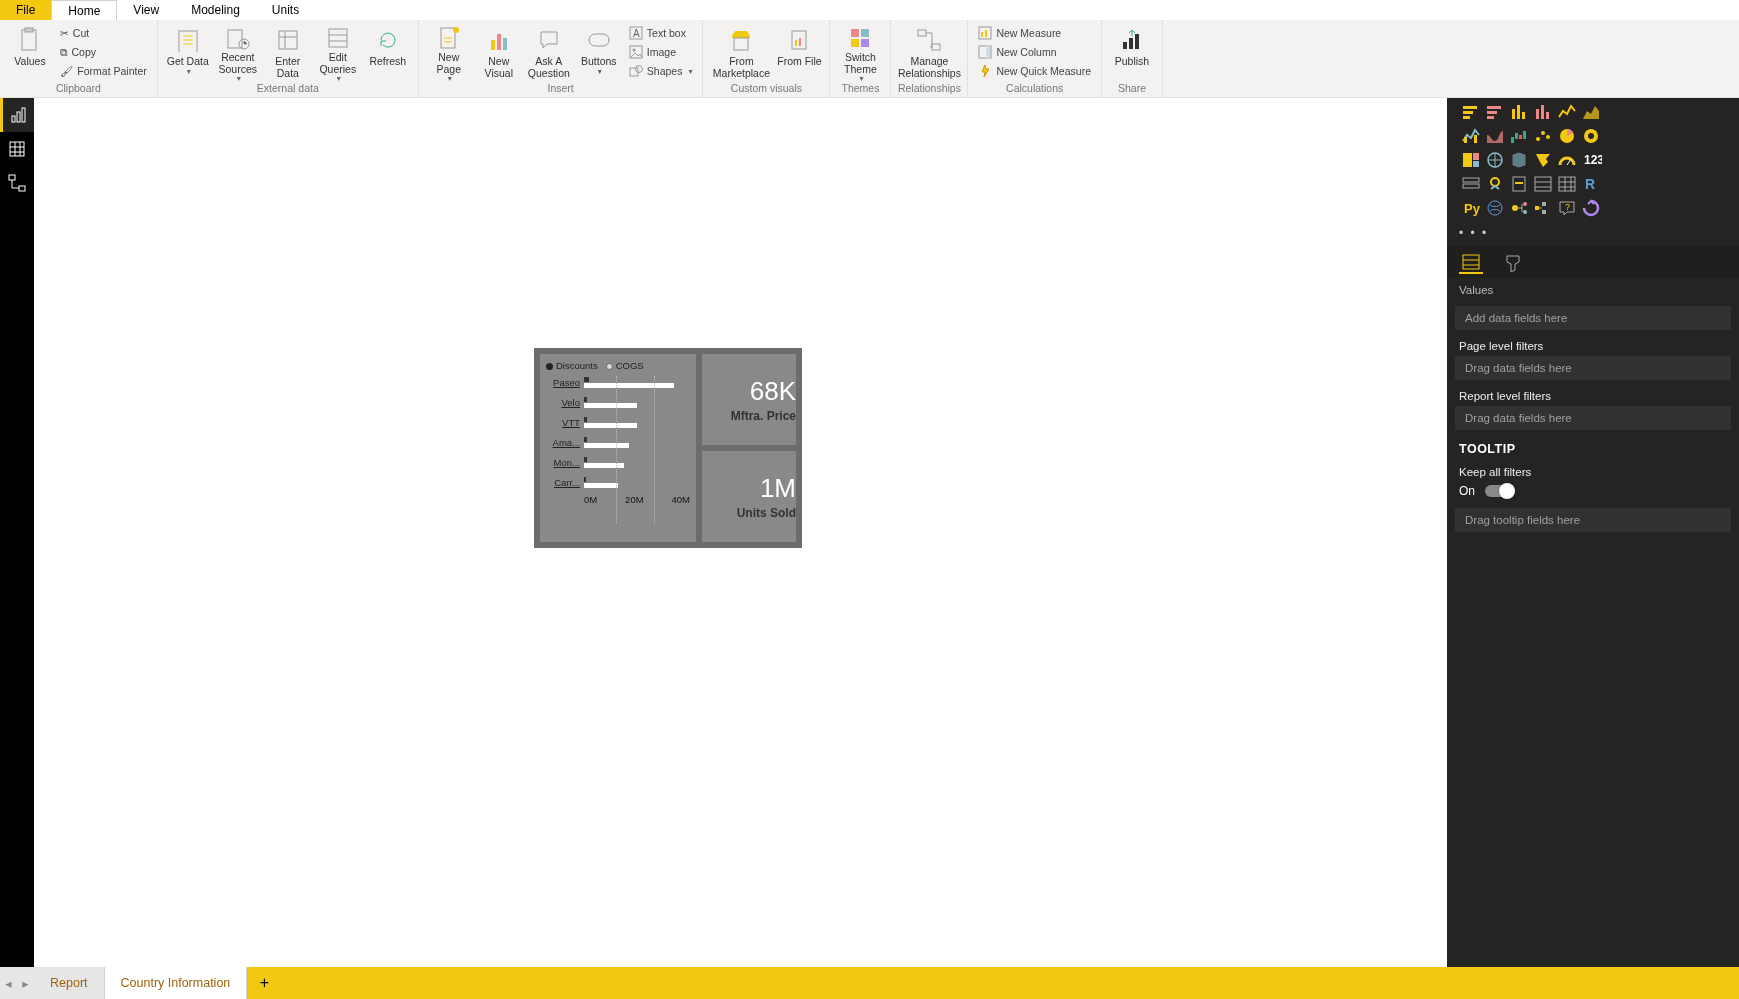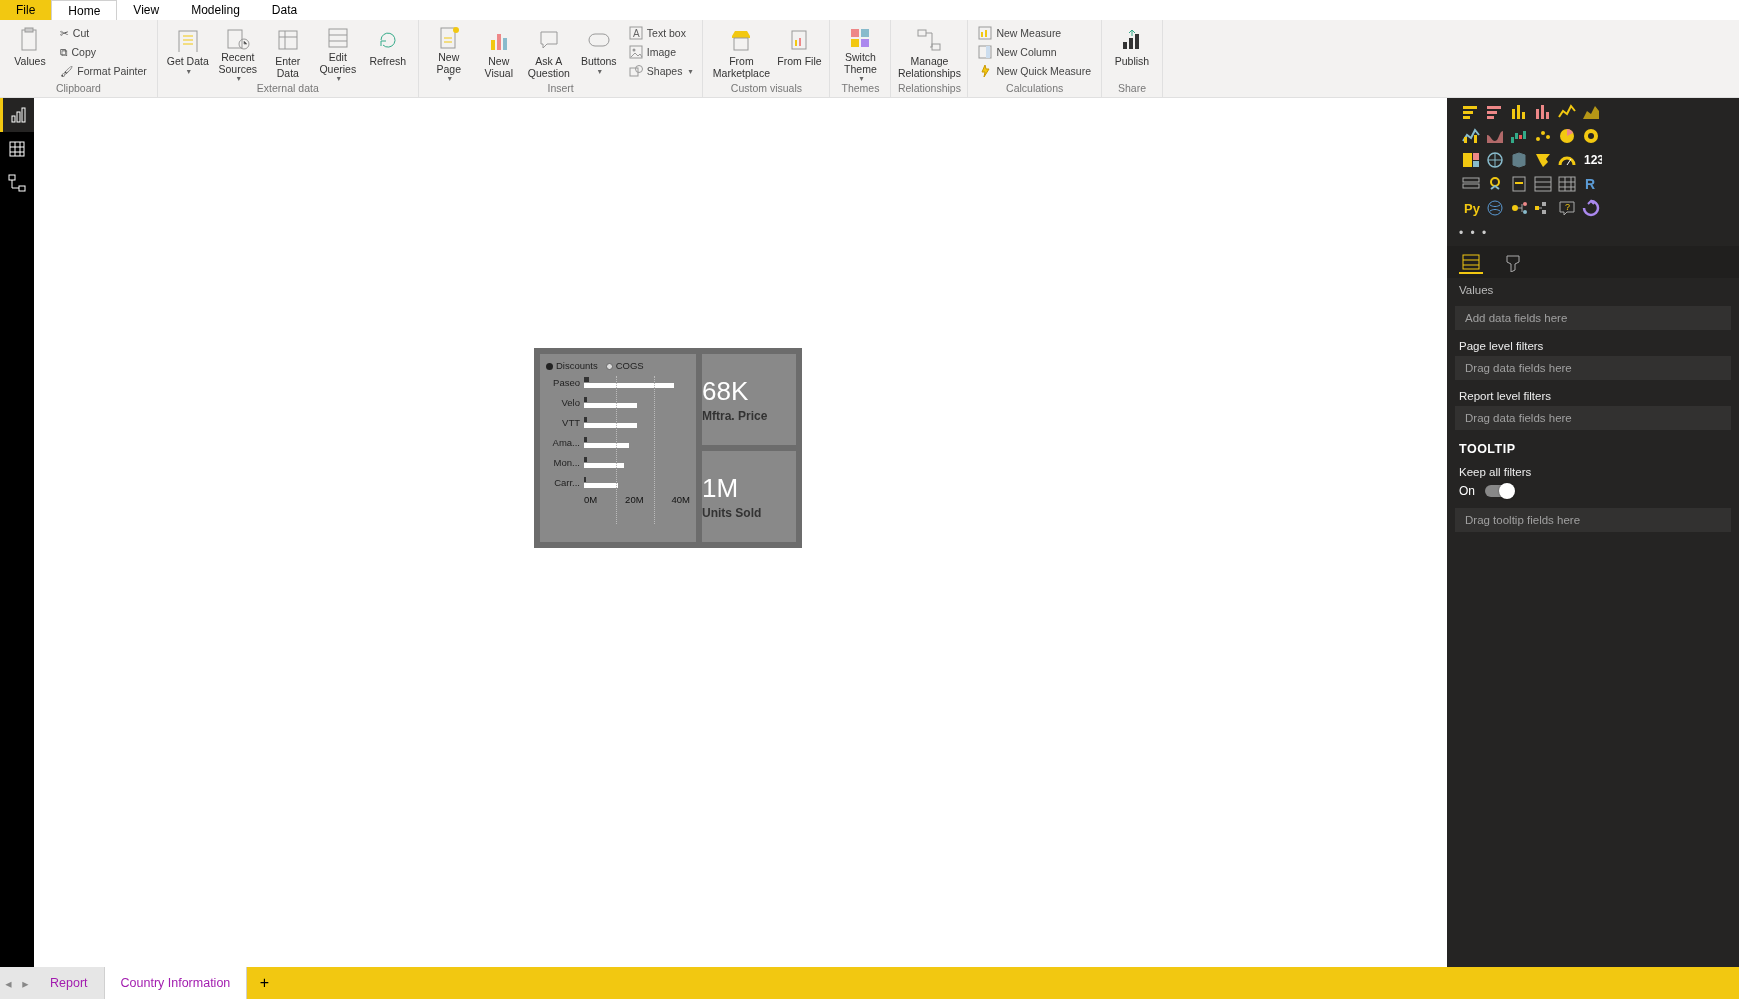--- a/index.html
+++ b/index.html
@@ -46,52 +46,52 @@
     .fheader { padding:8px 12px 4px; font-weight:600; font-size:12.5px; letter-spacing:.5px;}
     .sublabel { padding:6px 12px 0; font-size:11.5px; color:#eee;}
     .toggle { display:flex; align-items:center; gap:10px; padding:6px 12px;}
     .switch { width:28px; height:12px; background:#888; border-radius:6px; position:relative;}
     .switch::after { content:""; position:absolute; right:-2px; top:-2px; width:16px; height:16px; background:#fff; border-radius:50%; box-shadow:0 0 2px rgba(0,0,0,.5);}
 
     
     .bottombar { height:32px; background:#f2c811; display:flex; align-items:stretch; font-size:12.5px; }
     .bottombar .scroll { width:34px; background:#e6e6e6; display:flex; }
     .bottombar .scroll div { flex:1; display:flex; align-items:center; justify-content:center; color:#888; cursor:pointer;}
-    .pgtab { display:flex; align-items:center; padding:0 16px; background:#e6e6e6; color:#a21caf; cursor:pointer; border-right:1px solid #d0d0d0;}
+    .pgtab { display:flex; align-items:center; padding:0 16px; background:#e6e6e6; color:#a16207; cursor:pointer; border-right:1px solid #d0d0d0;}
     .pgtab.active { background:#fff; }
     .pgadd { width:34px; background:#f2c811; display:flex; align-items:center; justify-content:center; font-size:16px; cursor:pointer;}
 
     
     .vframe { position:absolute; left:500px; top:250px; width:268px; height:200px; background:#6c6c6c; padding:6px; display:flex; gap:6px;}
     .chartbox { flex:1; background:#898989; padding:6px 6px 4px; position:relative; color:#111; font-size:10px;}
     .legend { display:flex; gap:8px; font-size:9.5px; color:#222; margin-bottom:6px;}
     .legend .dot { width:7px; height:7px; background:#222; border-radius:50%; display:inline-block; margin-right:3px; vertical-align:middle;}
     .legend .dot.c2 { background:#ddd; border:1px solid #666;}
     .rows { display:flex; flex-direction:column; gap:9px; }
     .row { display:flex; align-items:center; gap:4px; height:11px;}
-    .row .lbl { width:34px; text-align:right; font-size:9.5px; color:#222;}
+    .row .lbl { width:34px; text-align:right; font-size:9.5px; color:#222;text-decoration:underline;}
     .row .barwrap { position:relative; height:11px; flex:1;}
     .row .bar1 { position:absolute; top:0; height:5px; background:#333;}
     .row .bar2 { position:absolute; bottom:0; height:5px; background:#fff;}
     .xaxis { display:flex; justify-content:space-between; margin-left:38px; margin-top:6px; font-size:9.5px;}
     .grid-v { position:absolute; top:22px; bottom:18px; width:0; border-left:1px dotted #bbb;}
     .cards { width:94px; display:flex; flex-direction:column; gap:6px;}
-    .card { flex:1; background:#898989; display:flex; flex-direction:column; align-items:flex-start; justify-content:center;}
+    .card { flex:1; background:#898989; display:flex; flex-direction:column; align-items:flex-end; justify-content:center;}
     .card .val { font-size:26px; color:#fff; font-weight:400;}
     .card .cap { font-size:12px; color:#333; font-weight:700; margin-top:2px;}
   </style>
 </head>
 <body>
 
 <div class="top-tabs">
   <div class="top-tab file">File</div>
   <div class="top-tab active">Home</div>
   <div class="top-tab">View</div>
   <div class="top-tab">Modeling</div>
-  <div class="top-tab">Data</div>
+  <div class="top-tab">Units</div>
 </div>
 
 <div class="ribbon">
 
   <div class="rgroup">
     <div class="rgroup-body">
       <div class="rbtn-lg">
         <span class="ic">
             <svg width="24" height="26">
               <rect x="4" y="3" width="14" height="20" fill="none" stroke="#999"></rect>

